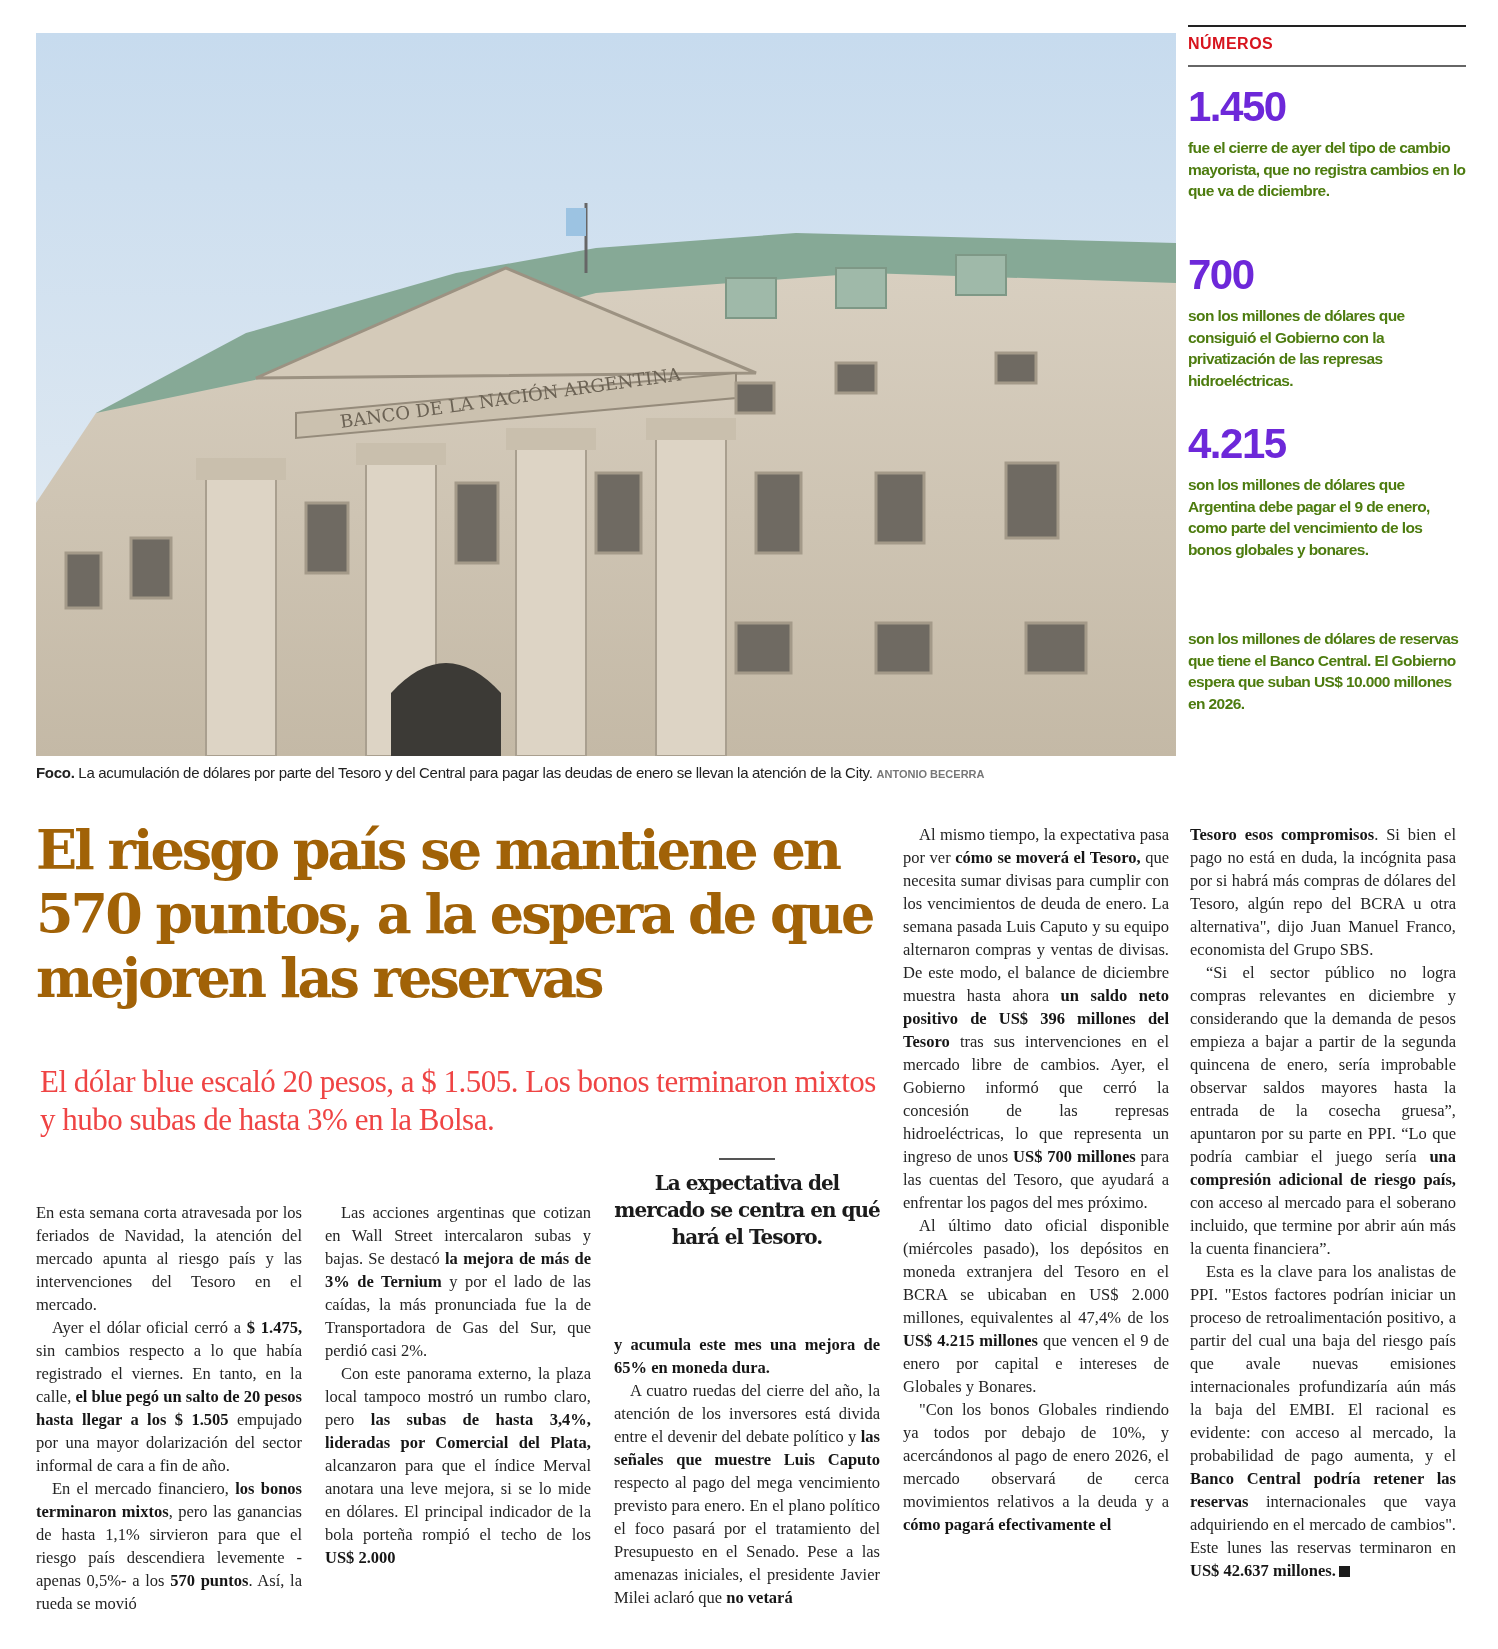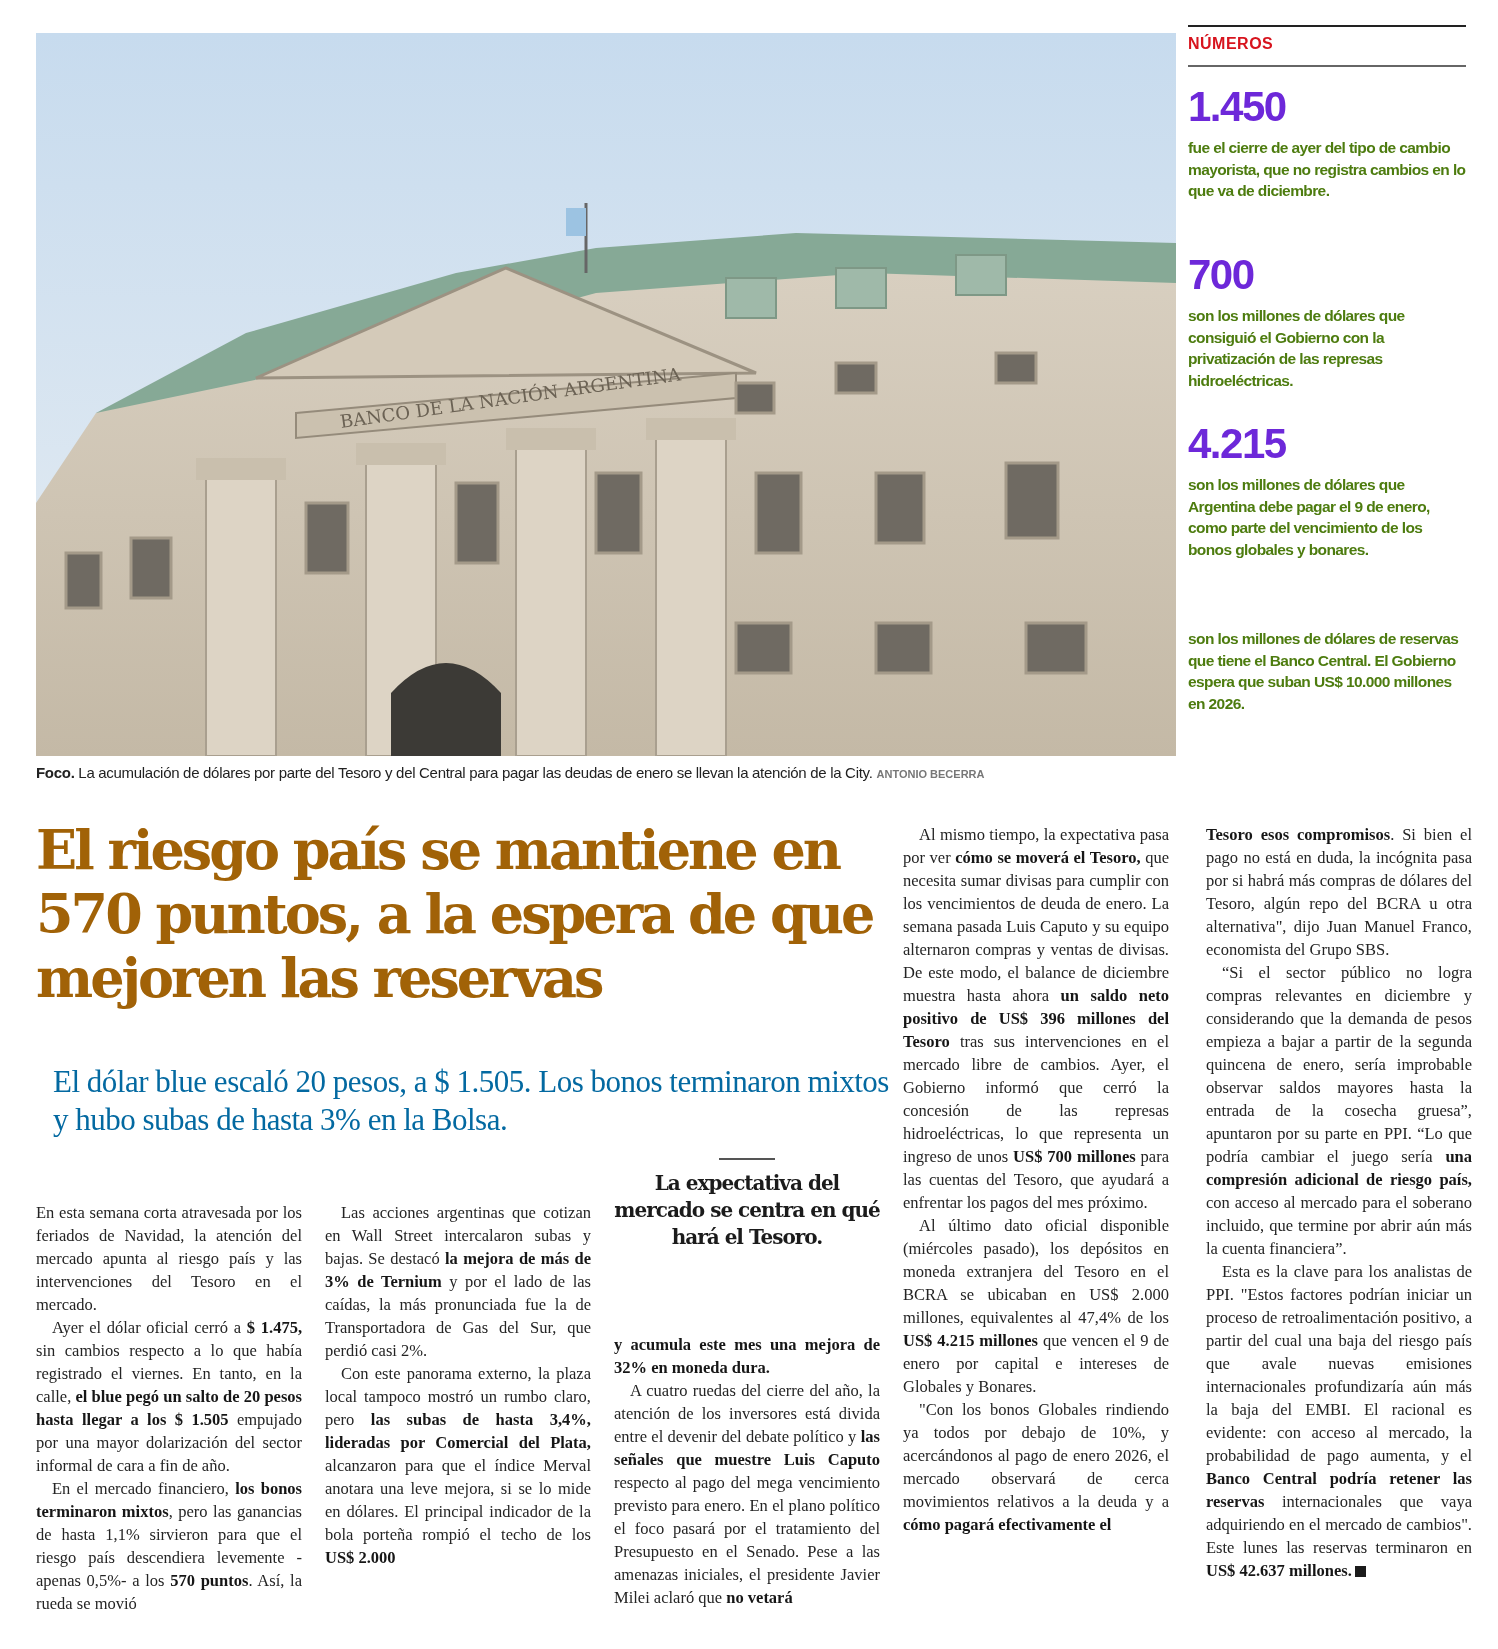--- a/index.html
+++ b/index.html
@@ -34,38 +34,38 @@
   .num-item .value { font-size: 42px; font-weight: bold; letter-spacing: -1.5px; color: #6d28d9; line-height: 44px; }
   .num-item .desc { font-size: 15.5px; font-weight: bold; line-height: 21.5px; color: #4d7c0f; letter-spacing: -0.6px; margin-top: 8px; }
 
   
   .headline {
     position: absolute; left: 36px; top: 818px; width: 860px;
     font-family: "DejaVu Serif", serif; font-weight: bold; font-size: 54px;
     line-height: 64px; letter-spacing: -3px; color: #a16207;
   }
   .subhead {
-    position: absolute; left: 53px; top: 1063px; width: 850px;
+    position: absolute; left: 40px; top: 1063px; width: 850px;
     font-family: "Liberation Serif", serif; font-size: 31px; line-height: 38px;
-    color: #0369a1; letter-spacing: -0.5px;
+    color: #ef4444; letter-spacing: -0.5px;
   }
 
   
   .col {
     position: absolute; font-family: "Liberation Serif", serif;
     font-size: 16.5px; line-height: 23px; color: #242424; text-align: justify;
   }
   .col p { text-indent: 0; }
   .col p.ind { text-indent: 16px; }
   .col b { font-weight: bold; color: #161616; }
   .col1 { left: 36px; top: 1201px; width: 266px; }
   .col2 { left: 325px; top: 1201px; width: 266px; }
   .col3 { left: 614px; top: 1333px; width: 266px; }
   .col4 { left: 903px; top: 823px; width: 266px; }
-  .col5 { left: 1190px; top: 823px; width: 266px; margin-left: 16px; }
+  .col5 { left: 1190px; top: 823px; width: 266px; }
 
   .pullquote {
     position: absolute; left: 614px; top: 1158px; width: 266px; text-align: center;
     font-family: "DejaVu Serif", serif; font-weight: bold; font-size: 20px;
     line-height: 27px; letter-spacing: -1px; color: #1b1b1b;
   }
   .pullquote .bar { display: block; width: 56px; height: 2px; background: #555; margin: 0 auto 10px; }
   .endmark { display: inline-block; width: 11px; height: 11px; background: #1b1b1b; vertical-align: -1px; margin-left: 3px; }
 </style>
 </head>
@@ -176,21 +176,21 @@
   <p class="ind"><span>Las acciones argentinas que cotizan en Wall Street intercalaron subas y bajas. Se destacó </span><b>la mejora de más de 3% de Ternium</b><span> y por el lado de las caídas, la más pronunciada fue la de Transportadora de Gas del Sur, que perdió casi 2%.</span></p>
   <p class="ind"><span>Con este panorama externo, la plaza local tampoco mostró un rumbo claro, pero </span><b>las subas de hasta 3,4%, lideradas por Comercial del Plata,</b><span> alcanzaron para que el índice Merval anotara una leve mejora, si se lo mide en dólares. El principal indicador de la bola porteña rompió el techo de los </span><b>US$ 2.000</b></p>
 </div>
 
 <div class="pullquote">
   <span class="bar"></span>
   <span>La expectativa del mercado se centra en qué hará el Tesoro.</span>
 </div>
 
 <div class="col col3">
-  <p><b>y acumula este mes una mejora de 32% en moneda dura.</b></p>
+  <p><b>y acumula este mes una mejora de 65% en moneda dura.</b></p>
   <p class="ind"><span>A cuatro ruedas del cierre del año, la atención de los inversores está divida entre el devenir del debate político y </span><b>las señales que muestre Luis Caputo</b><span> respecto al pago del mega vencimiento previsto para enero. En el plano político el foco pasará por el tratamiento del Presupuesto en el Senado. Pese a las amenazas iniciales, el presidente Javier Milei aclaró que </span><b>no vetará</b></p>
 </div>
 
 <div class="col col4">
   <p class="ind"><span>Al mismo tiempo, la expectativa pasa por ver </span><b>cómo se moverá el Tesoro,</b><span> que necesita sumar divisas para cumplir con los vencimientos de deuda de enero. La semana pasada Luis Caputo y su equipo alternaron compras y ventas de divisas. De este modo, el balance de diciembre muestra hasta ahora </span><b>un saldo neto positivo de US$ 396 millones del Tesoro</b><span> tras sus intervenciones en el mercado libre de cambios. Ayer, el Gobierno informó que cerró la concesión de las represas hidroeléctricas, lo que representa un ingreso de unos </span><b>US$ 700 millones</b><span> para las cuentas del Tesoro, que ayudará a enfrentar los pagos del mes próximo.</span></p>
   <p class="ind"><span>Al último dato oficial disponible (miércoles pasado), los depósitos en moneda extranjera del Tesoro en el BCRA se ubicaban en US$ 2.000 millones, equivalentes al 47,4% de los </span><b>US$ 4.215 millones</b><span> que vencen el 9 de enero por capital e intereses de Globales y Bonares.</span></p>
   <p class="ind"><span>"Con los bonos Globales rindiendo ya todos por debajo de 10%, y acercándonos al pago de enero 2026, el mercado observará de cerca movimientos relativos a la deuda y a </span><b>cómo pagará efectivamente el</b></p>
 </div>
 
 <div class="col col5">

